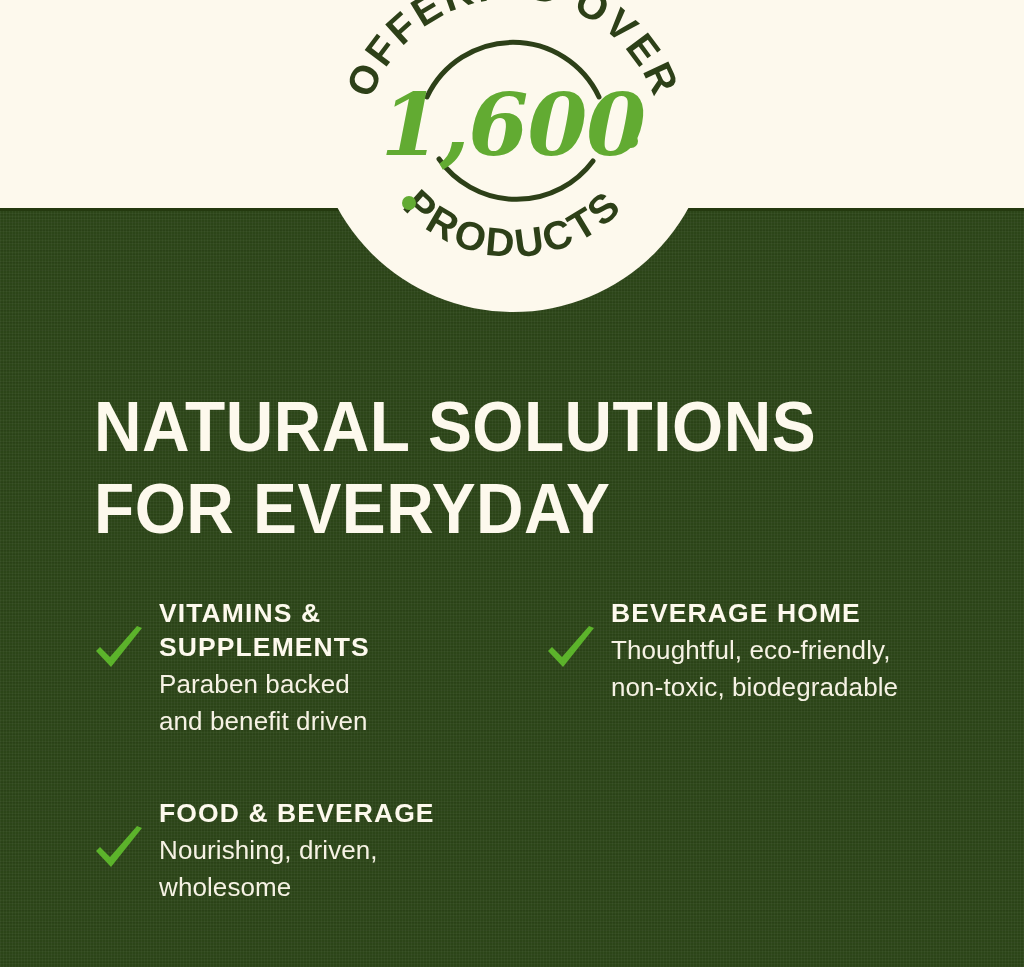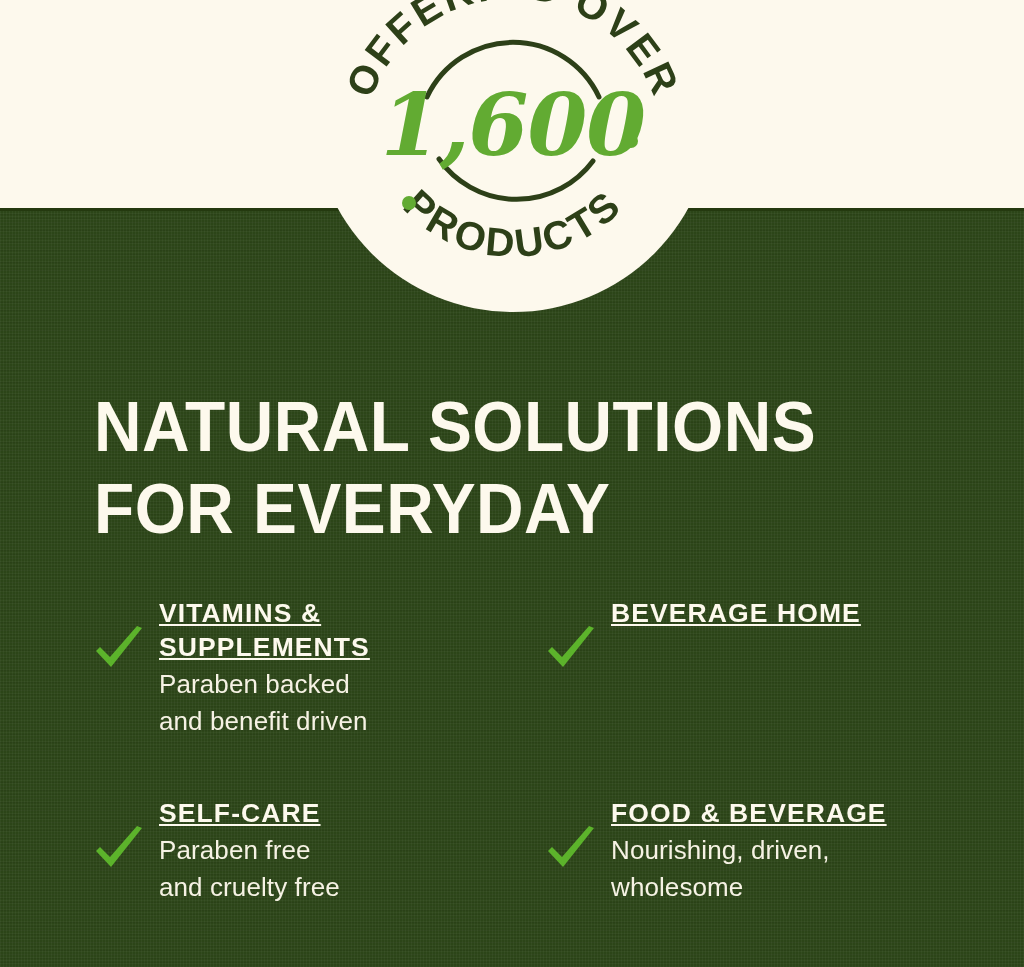--- a/index.html
+++ b/index.html
@@ -137,21 +137,20 @@
   }
   .feature .ftitle {
     color: #fdf9ed;
     font-family: "Liberation Sans", sans-serif;
     font-weight: bold;
     font-size: 26.5px;
     line-height: 34px;
     letter-spacing: 1.1px;
     margin: 0 0 2px 0;
     white-space: pre-line;
-    text-decoration: underline;
   }
   .feature .fdesc {
     color: #f6f2e4;
     font-family: "Liberation Sans", sans-serif;
     font-weight: normal;
     font-size: 26px;
     line-height: 37px;
     letter-spacing: 0.1px;
     margin: 0;
     white-space: pre-line;
@@ -212,35 +211,25 @@
     </div>
 
     <div class="feature">
       <span class="check">
         <svg viewBox="0 0 52 46">
             <path d="M3 25 L18 41 L49 2 L44 0 L17 31 L7 21 Z" fill="#5cb32b"></path>
           </svg>
       </span>
       <div class="ftext">
         <p class="ftitle">BEVERAGE HOME</p>
+        <p class="fdesc">Thoughtful, eco-friendly,
+non-toxic, biodegradable</p>
       </div>
     </div>
 
-    <div class="feature">
-      <span class="check">
-        <svg viewBox="0 0 52 46">
-            <path d="M3 25 L18 41 L49 2 L44 0 L17 31 L7 21 Z" fill="#5cb32b"></path>
-          </svg>
-      </span>
-      <div class="ftext">
-        <p class="ftitle">SELF-CARE</p>
-        <p class="fdesc">Paraben free
-and cruelty free</p>
-      </div>
-    </div>
 
     <div class="feature">
       <span class="check">
         <svg viewBox="0 0 52 46">
             <path d="M3 25 L18 41 L49 2 L44 0 L17 31 L7 21 Z" fill="#5cb32b"></path>
           </svg>
       </span>
       <div class="ftext">
         <p class="ftitle">FOOD &amp; BEVERAGE</p>
         <p class="fdesc">Nourishing, driven,

